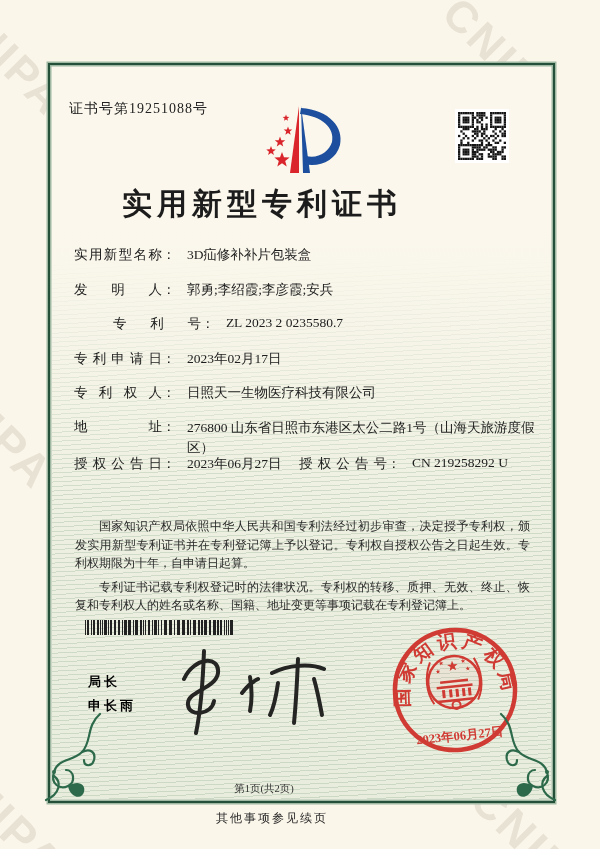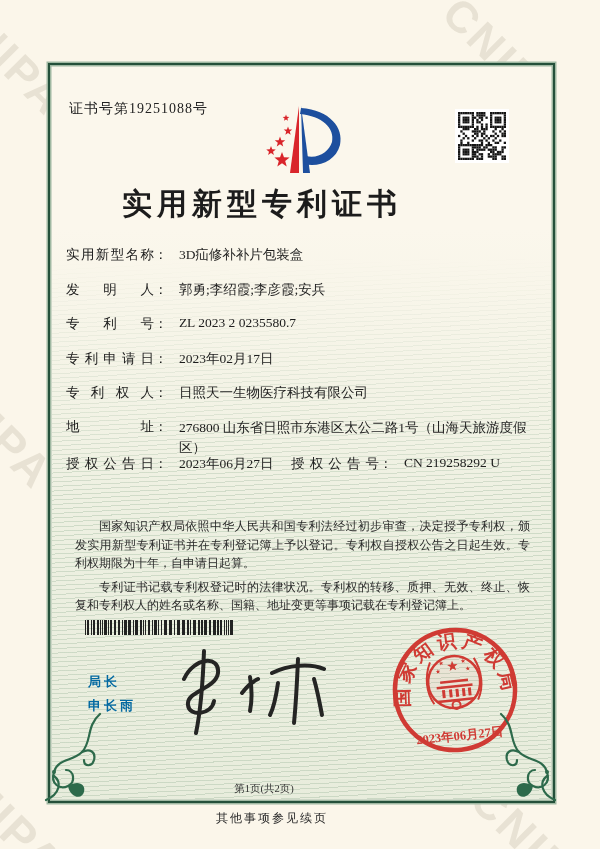--- a/index.html
+++ b/index.html
@@ -32,35 +32,35 @@
     background:repeating-linear-gradient(177deg, rgba(118,156,124,0.25) 0px, rgba(118,156,124,0.25) 1px, transparent 1px, transparent 4.5px);
     -webkit-mask-image:linear-gradient(180deg, transparent 0%, transparent 26%, #000 58%, #000 100%);
     mask-image:linear-gradient(180deg, transparent 0%, transparent 26%, #000 58%, #000 100%);
   }
   .certno{left:69px;top:100px;font-size:14px;color:#222;letter-spacing:1px;text-align:center;}
   .title{
     left:0;width:524px;top:184px;text-align:center;
     font-size:30px;font-weight:bold;color:#1c1c1c;letter-spacing:5px;
   }
   
-  .frow{left:66px;font-size:13.5px;color:#1d1d1d;white-space:nowrap;}
+  .frow{left:74px;font-size:13.5px;color:#1d1d1d;white-space:nowrap;}
   .flabel{
     display:inline-block;width:88px;vertical-align:top;
     text-align:justify;text-align-last:justify;
   }
   .colon{display:inline-block;vertical-align:top;}
   .fvalue{display:inline-block;margin-left:8px;vertical-align:top;white-space:normal;}
   .fvalue.wide{width:372px;line-height:1.45;}
   .g2{position:absolute;left:225px;top:0;white-space:nowrap;}
   
   .paras{left:75px;top:487px;width:455px;font-size:12px;line-height:18.6px;color:#2a2a2a;text-align:justify;margin-top:30px;}
   .paras p{margin:0 0 5px 0;text-indent:2em;}
   
   .officer{left:88px;top:670px;font-family:"Liberation Sans","DejaVu Sans",sans-serif;
-    font-size:13px;font-weight:600;color:#0369a1;letter-spacing:3px;line-height:24px;}
+    font-size:13px;font-weight:600;color:#000000;letter-spacing:3px;line-height:24px;}
   
   .pageno{left:0;width:528px;top:782px;text-align:center;font-size:10.5px;color:#333;}
   .note{left:0;width:544px;top:810px;text-align:center;font-size:12px;color:#2a2a2a;letter-spacing:2px;}
   .seal-box{left:383px;top:618px;transform:rotate(-6deg);opacity:0.93;}
   svg{display:block;}
 </style>
 </head>
 <body>
 
 <span class="wm" style="left:-30px;top:-15px;font-size:44px;">CNIPA</span>
@@ -332,21 +332,21 @@
 <div class="abs title">实用新型专利证书</div>
 
 <div class="abs frow" style="top:246px;">
   <span class="flabel">实用新型名称</span><span class="colon">：</span>
   <span class="fvalue">3D疝修补补片包装盒</span>
 </div>
 <div class="abs frow" style="top:281px;">
   <span class="flabel">发明人</span><span class="colon">：</span>
   <span class="fvalue">郭勇;李绍霞;李彦霞;安兵</span>
 </div>
-<div class="abs frow" style="top:315px;">
+<div class="abs frow" style="top:315px;margin-left:39px;">
   <span class="flabel">专利号</span><span class="colon">：</span>
   <span class="fvalue">ZL 2023 2 0235580.7</span>
 </div>
 <div class="abs frow" style="top:350px;">
   <span class="flabel">专利申请日</span><span class="colon">：</span>
   <span class="fvalue">2023年02月17日</span>
 </div>
 <div class="abs frow" style="top:384px;">
   <span class="flabel">专利权人</span><span class="colon">：</span>
   <span class="fvalue">日照天一生物医疗科技有限公司</span>

